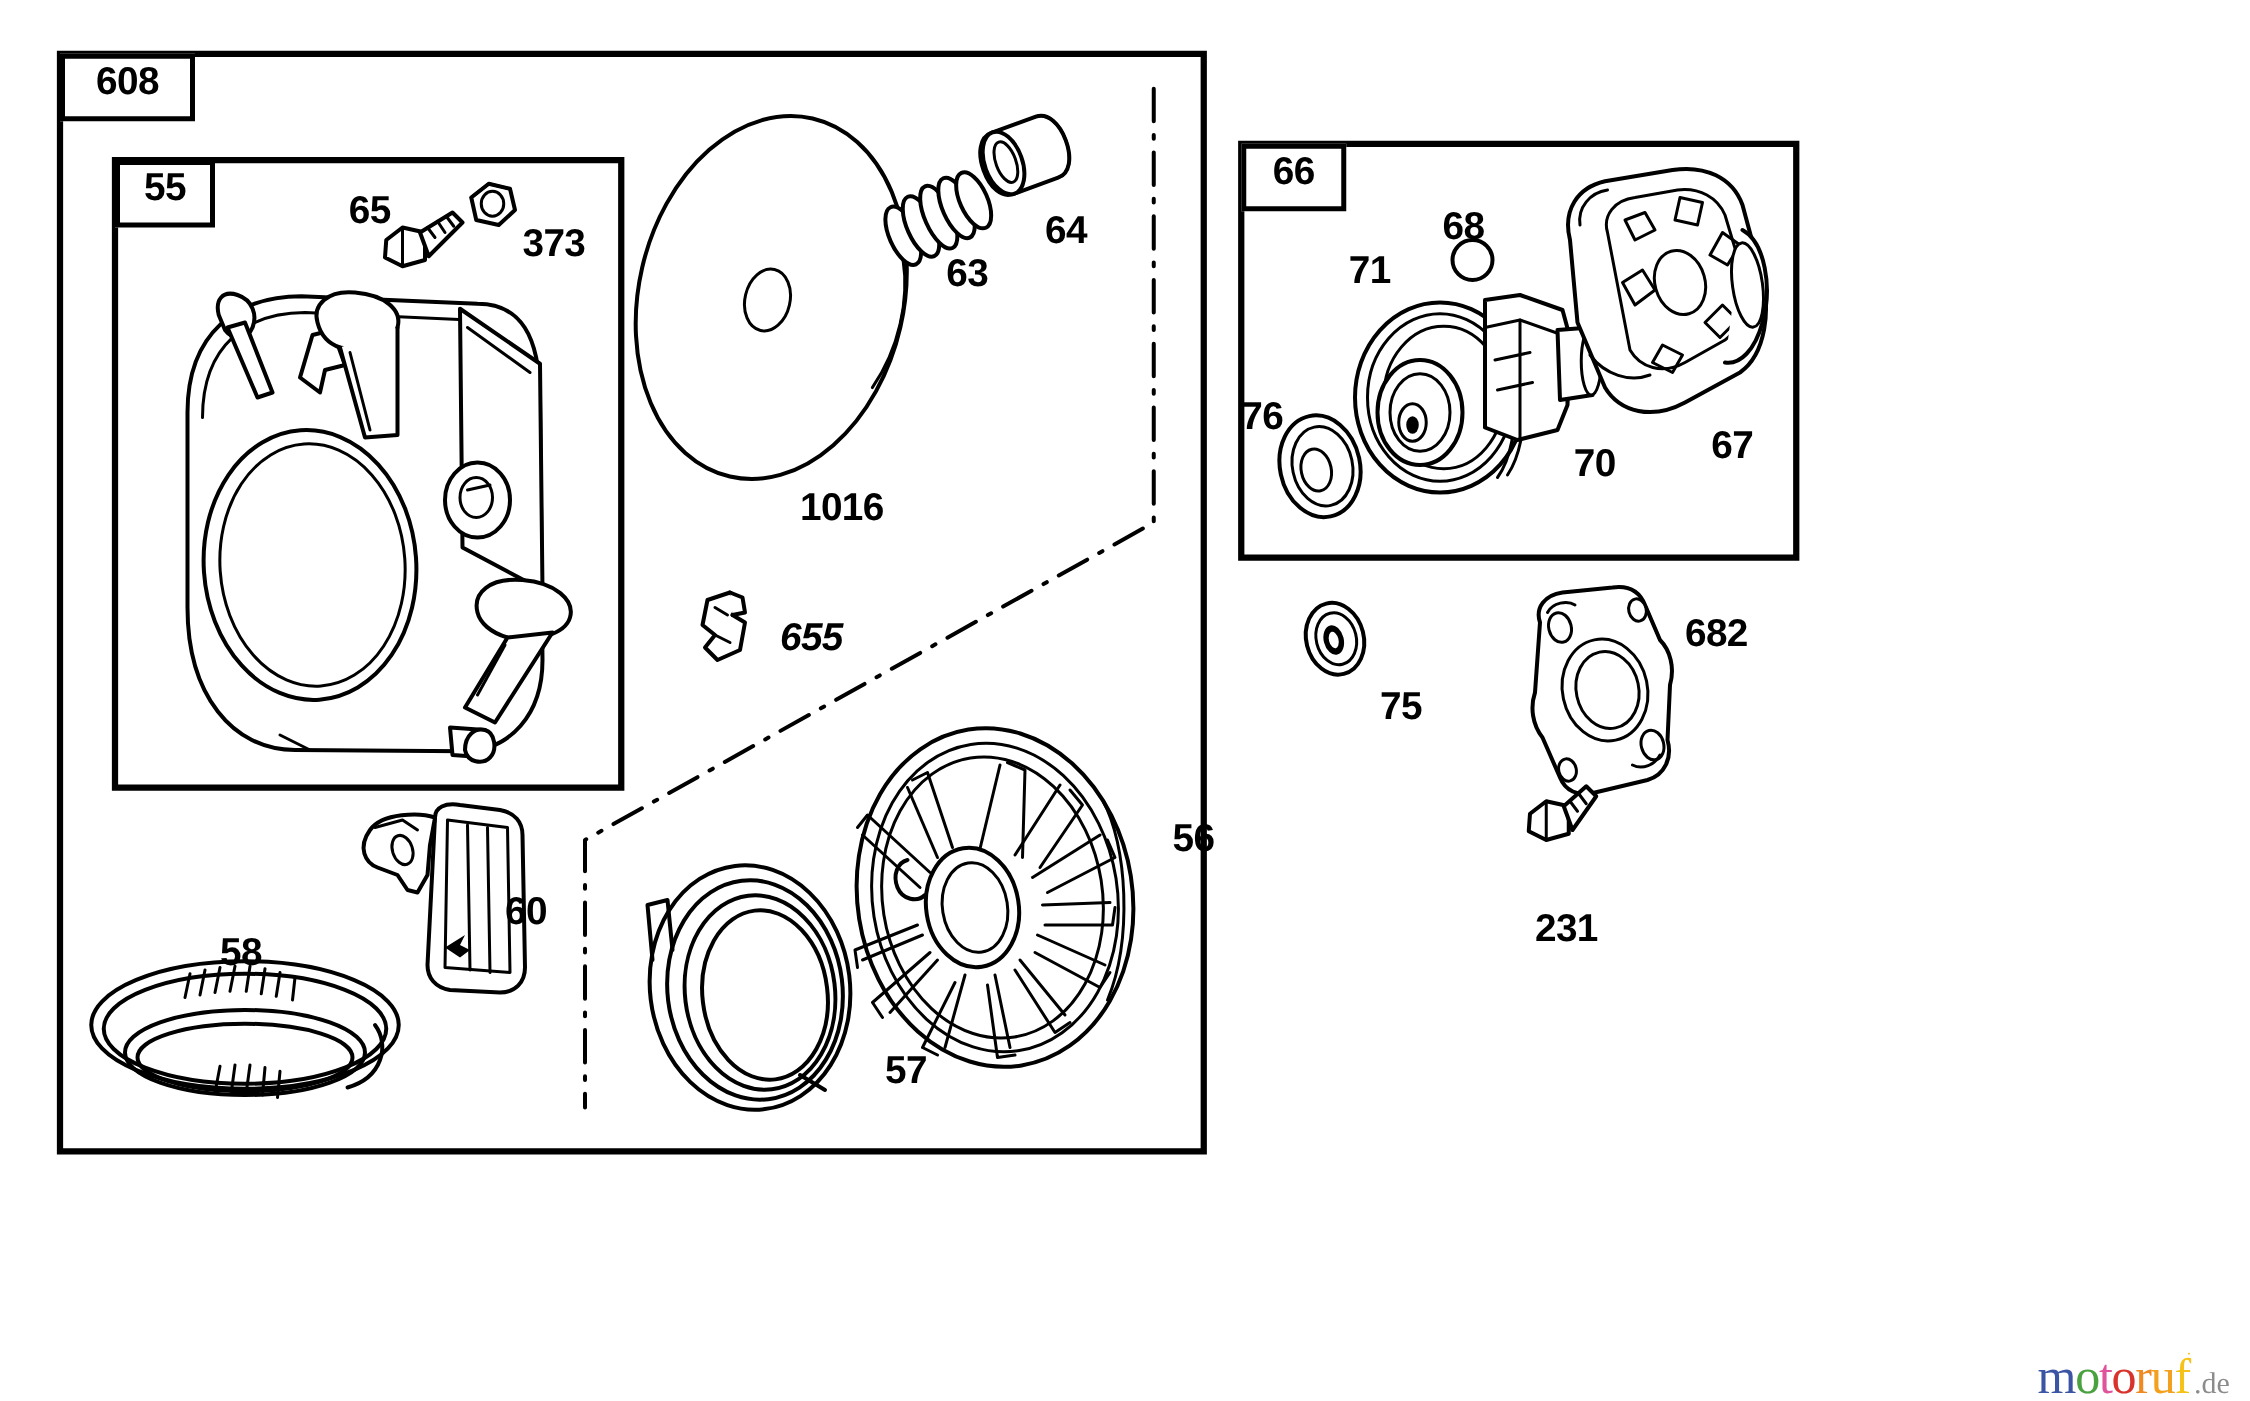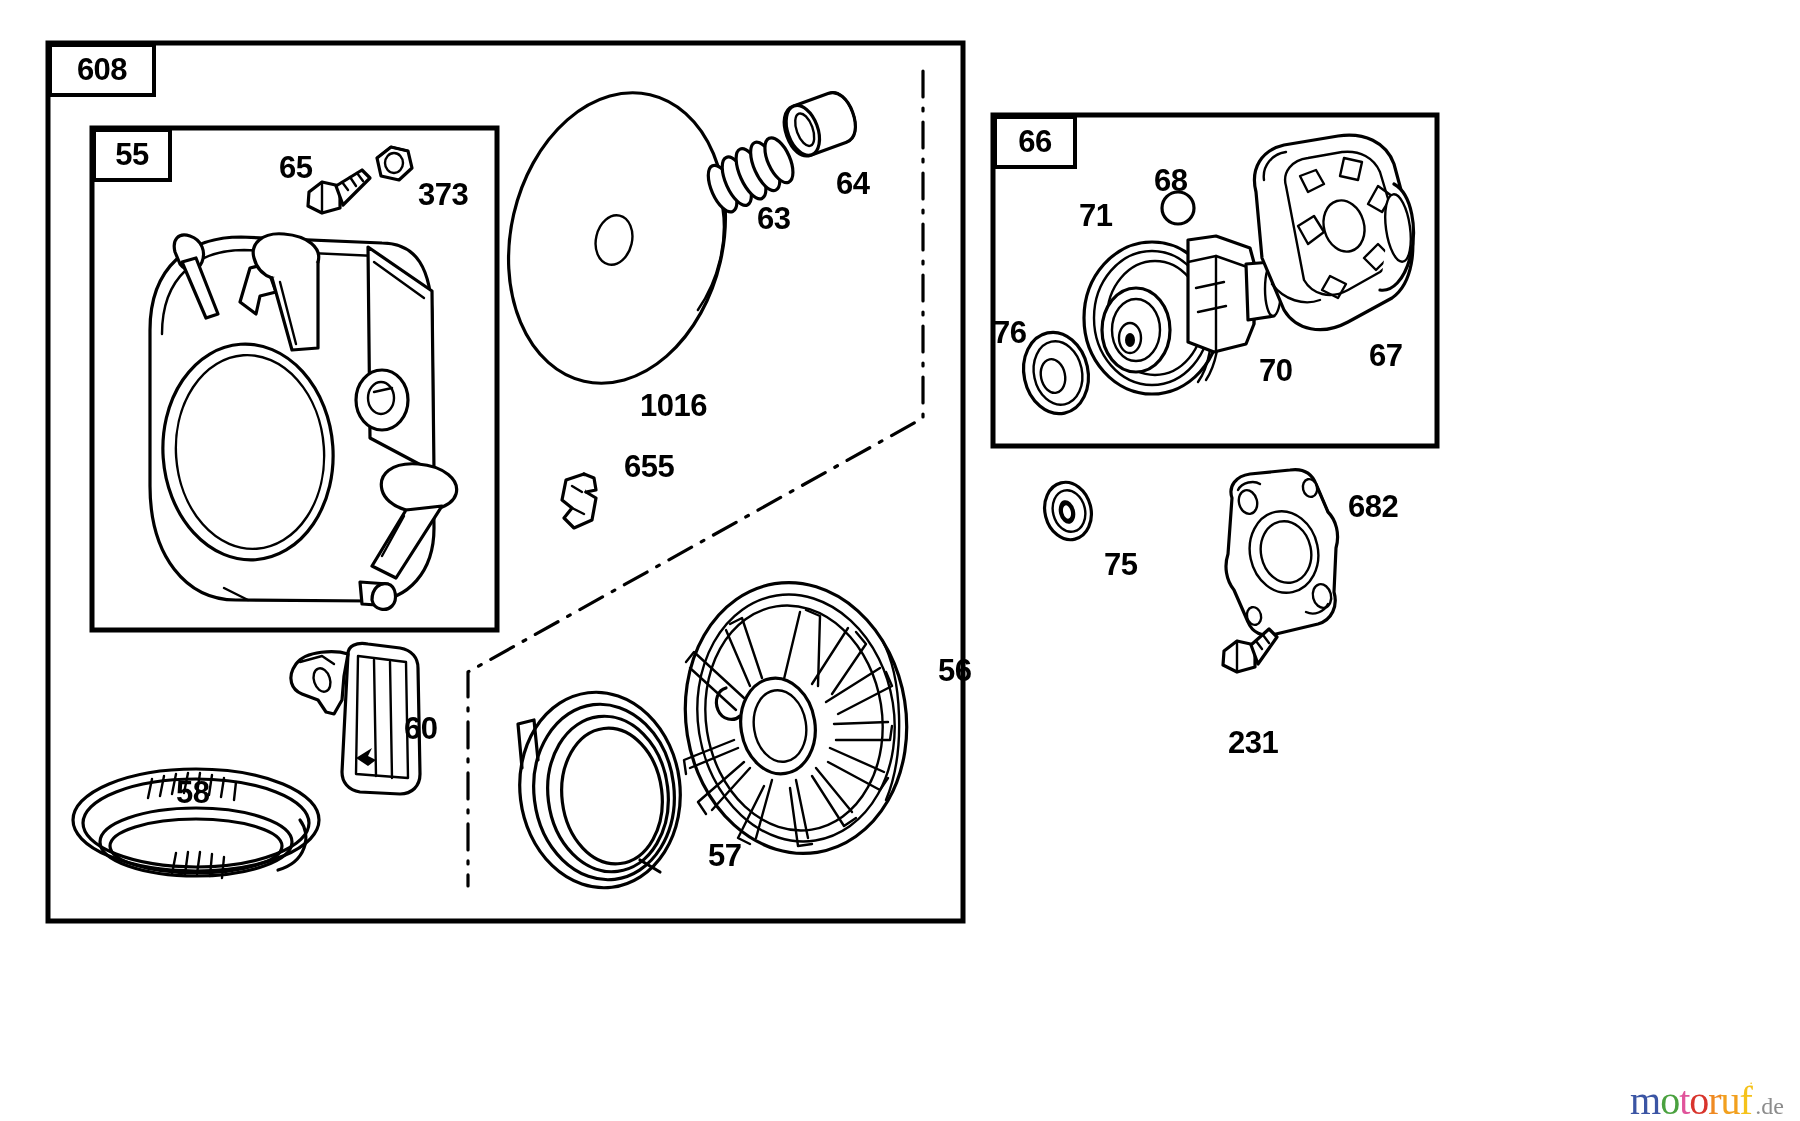--- a/index.html
+++ b/index.html
@@ -3,21 +3,21 @@
 <meta charset="utf-8">
 <style>
   html,body{margin:0;padding:0;background:#ffffff;}
   body{font-family:"Liberation Sans", sans-serif;}
   #page{position:relative;width:1800px;height:1121px;background:#fff;overflow:hidden;}
   #page svg{position:absolute;left:0;top:0;}
   .lbl{position:absolute;font-family:"Liberation Sans", sans-serif;font-weight:bold;
        color:#000;white-space:nowrap;line-height:1;}
   .lbl-lg{font-size:31px;letter-spacing:-0.5px;}
   .boxlbl{position:absolute;border:4px solid #000;background:#fff;
-          display:flex;align-items:center;justify-content:center;
+          display:flex;justify-content:center;
           font-weight:bold;font-size:31px;letter-spacing:-0.5px;}
   #wm{position:absolute;left:1630px;top:1074px;width:160px;height:44px;}
   #wm .wmtxt{font-family:"Liberation Serif", serif;font-size:40px;font-weight:400;
              letter-spacing:-1px;line-height:44px;}
   #wm .de{font-size:24px;color:#8c8c8c;letter-spacing:0;}
   #wm sup{font-size:13px;position:relative;top:-13px;left:-3px;}
 </style>
 </head>
 <body>
 
@@ -359,33 +359,33 @@
   </div>
   <div class="lbl lbl-lg" style="left:640px;top:390px;">
     <span>1016</span>
   </div>
   <div class="lbl lbl-lg" style="left:757px;top:203px;">
     <span>63</span>
   </div>
   <div class="lbl lbl-lg" style="left:836px;top:168px;">
     <span>64</span>
   </div>
-  <div class="lbl lbl-lg" style="left:624px;top:451px;">
+  <div class="lbl lbl-lg" style="left:624px;top:494px;font-style:italic;">
     <span>655</span>
   </div>
   <div class="lbl lbl-lg" style="left:938px;top:655px;">
     <span>56</span>
   </div>
   <div class="lbl lbl-lg" style="left:708px;top:840px;">
     <span>57</span>
   </div>
   <div class="lbl lbl-lg" style="left:404px;top:713px;">
     <span>60</span>
   </div>
-  <div class="lbl lbl-lg" style="left:176px;top:746px;margin-top:31px;">
+  <div class="lbl lbl-lg" style="left:176px;top:746px;">
     <span>58</span>
   </div>
   <div class="lbl lbl-lg" style="left:1154px;top:165px;">
     <span>68</span>
   </div>
   <div class="lbl lbl-lg" style="left:1079px;top:200px;">
     <span>71</span>
   </div>
   <div class="lbl lbl-lg" style="left:993px;top:317px;">
     <span>76</span>

